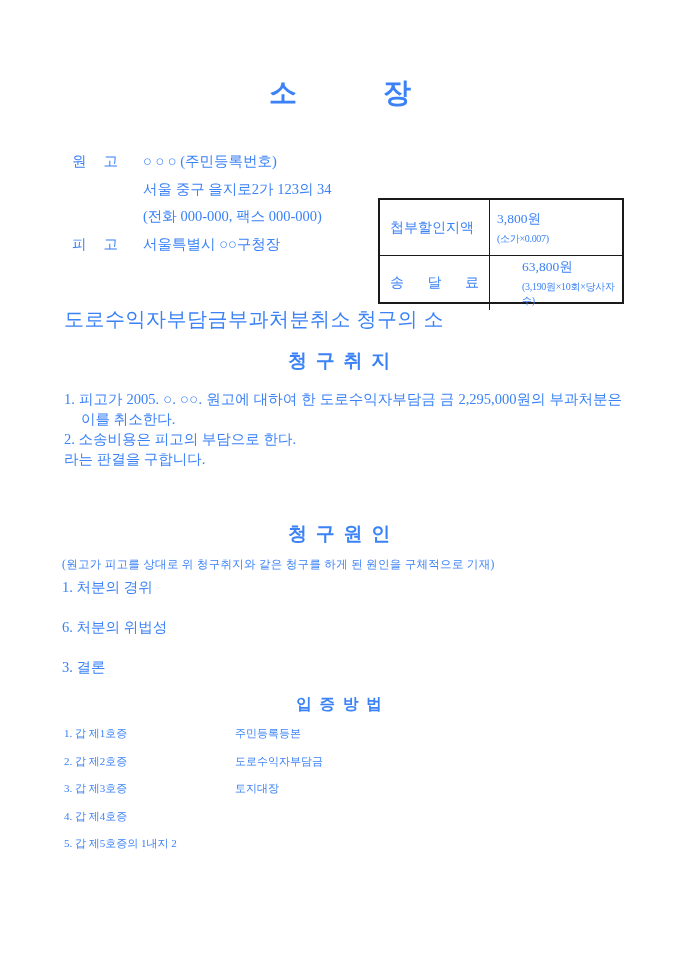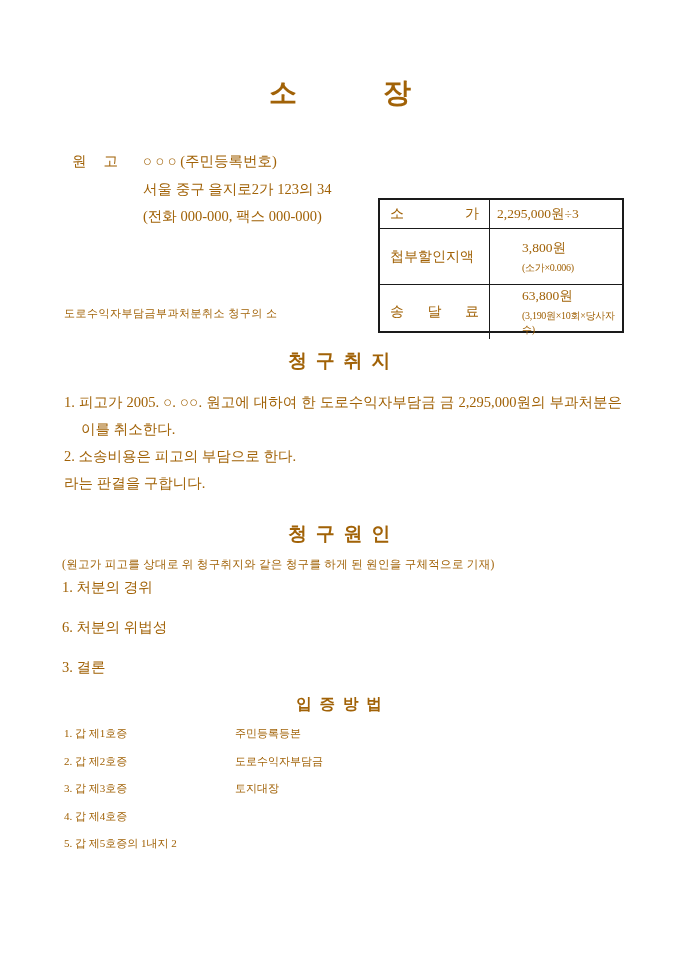--- a/index.html
+++ b/index.html
@@ -2,21 +2,21 @@
 <html><head>
 <meta charset="utf-8">
 <style>
   html,body { margin:0; padding:0; background:#e8e8e8; }
   .page {
     position:relative;
     width:680px; height:962px;
     margin:0 auto;
     background:#ffffff;
     font-family:"Liberation Serif","DejaVu Serif",serif;
-    color:#a16207;
+    color:#3b82f6;
     overflow:hidden;
   }
   
   .title-box { position:absolute; top:74px; left:0; width:100%; text-align:center; }
   .title-inner {
     display:inline-block; width:142px;
     font-size:28px; font-weight:bold;
     text-align:justify; text-align-last:justify;
     white-space:normal;
   }
@@ -44,32 +44,32 @@
     padding:0 10px; font-size:14px;
     display:flex; flex-direction:column; justify-content:center;
     text-align:justify; text-align-last:justify;
   }
   .ft-cell-v {
     padding:2px 7px; font-size:13.5px;
     display:flex; flex-direction:column; justify-content:center;
   }
   .ft-note { font-size:10px; margin-top:4px; letter-spacing:-0.3px; }
   
-  .case-name { position:absolute; top:306px; left:64px; font-size:11px; letter-spacing:0.5px;text-align:center; }
+  .case-name { position:absolute; top:306px; left:64px; font-size:20px; letter-spacing:0.5px;text-align:center; }
   .sec-heading {
     position:absolute; left:0; width:100%;
     text-align:center; font-weight:bold; font-size:19px; letter-spacing:2px;
     white-space:pre;
   }
   .h-claim { top:348px; }
   .h-cause { top:521px; }
   .h-evidence { top:694px; font-size:15.5px; }
   .claim-block {
     position:absolute; top:389px; left:64px; width:558px;
-    font-size:14.5px; line-height:27px; text-align:justify;
+    font-size:14.5px; line-height:20px; text-align:justify;
   }
   .claim-block p { margin:0; }
   .hang { padding-left:17px; text-indent:-17px; }
   .cause-block { position:absolute; top:557px; left:62px; width:560px; }
   .cause-note { font-size:11.5px; letter-spacing:0.3px; margin-bottom:6px; }
   .cause-item { font-size:14.5px; margin-bottom:21px; }
   .evidence-block { position:absolute; top:720px; left:64px; width:560px; }
   .ev-row { display:grid; grid-template-columns:171px 1fr; height:27.5px; align-items:center; font-size:11px; }
 </style>
 </head>
@@ -85,34 +85,32 @@
     <div class="party-line">
       <span class="party-label">원 고</span>
       <span>○ ○ ○ (주민등록번호)</span>
     </div>
     <div class="party-line">
       <span class="party-indent">서울 중구 을지로2가 123의 34</span>
     </div>
     <div class="party-line">
       <span class="party-indent">(전화 000-000, 팩스 000-000)</span>
     </div>
+    <div class="party-line">
+      <span class="party-label">피 고</span>
+      <span>서울특별시 ○○구청장</span>
+    </div>
   </div>
 
   <div class="fee-table">
-    <div class="ft-row ft-r1">
-      <div class="ft-cell-l">소 가</div>
-      <div class="ft-cell-v">
-        <span>2,295,000원÷3</span>
-      </div>
-    </div>
     <div class="ft-row ft-r2">
       <div class="ft-cell-l">첩부할인지액</div>
       <div class="ft-cell-v">
         <span>3,800원</span>
-        <span class="ft-note">(소가×0.006)</span>
+        <span class="ft-note">(소가×0.007)</span>
       </div>
     </div>
     <div class="ft-row ft-r3">
       <div class="ft-cell-l">송 달 료</div>
       <div class="ft-cell-v">
         <span>63,800원</span>
         <span class="ft-note">(3,190원×10회×당사자수)</span>
       </div>
     </div>
   </div>

